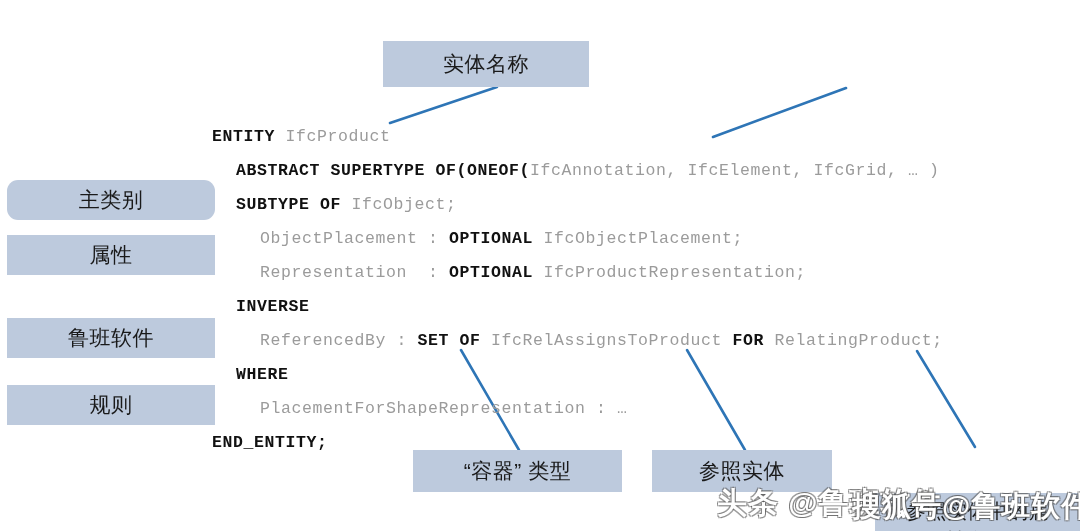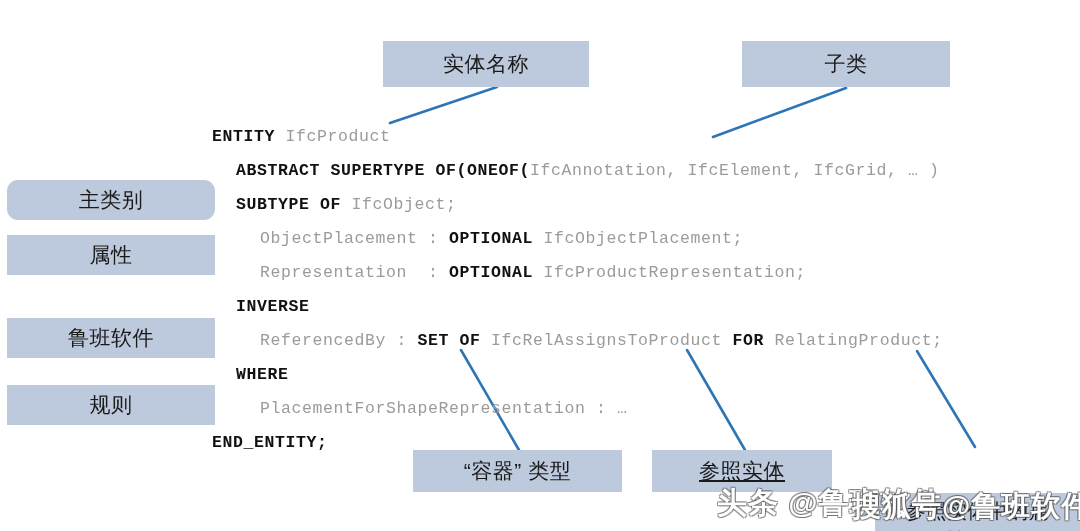--- a/index.html
+++ b/index.html
@@ -41,21 +41,21 @@
   .c-subclass    { left: 742px;  top: 41px;  width: 208px; height: 46px; }
 
   
   .c-main-cat    { left: 7px;    top: 180px; width: 208px; height: 40px; border-radius: 11px; }
   .c-attribute   { left: 7px;    top: 235px; width: 208px; height: 40px; }
   .c-inverse     { left: 7px;    top: 318px; width: 208px; height: 40px; }
   .c-rule        { left: 7px;    top: 385px; width: 208px; height: 40px; }
 
   
   .c-container   { left: 413px;  top: 450px; width: 209px; height: 42px; }
-  .c-ref-entity  { left: 652px;  top: 450px; width: 180px; height: 42px; text-decoration: underline; }
+  .c-ref-entity  { left: 652px;  top: 450px; width: 180px; height: 42px; }
   .c-ref-attr    { left: 875px;  top: 447px; width: 205px; height: 62px;
                    font-size: 20px; line-height: 1.45; align-items: flex-start;
                    padding-top: 4px; margin-top: 46px; }
 
   
   #connectors {
     position: absolute;
     left: 0; top: 0;
     width: 1080px; height: 531px;
     pointer-events: none;
@@ -112,21 +112,20 @@
   <svg id="connectors" viewBox="0 0 1080 531" width="1080" height="531">
       <line x1="497" y1="87" x2="390" y2="123" stroke="#2e75b6" stroke-width="2.6" stroke-linecap="round"></line>
       <line x1="846" y1="88" x2="713" y2="137" stroke="#2e75b6" stroke-width="2.6" stroke-linecap="round"></line>
       <line x1="461" y1="350" x2="519" y2="450" stroke="#2e75b6" stroke-width="2.6" stroke-linecap="round"></line>
       <line x1="687" y1="350" x2="745" y2="450" stroke="#2e75b6" stroke-width="2.6" stroke-linecap="round"></line>
       <line x1="917" y1="351" x2="975" y2="447" stroke="#2e75b6" stroke-width="2.6" stroke-linecap="round"></line>
     </svg>
 
   <div class="callout c-entity-name">实体名称</div>
 
-  <div class="callout c-subclass">子类</div>
 
   <div class="callout c-main-cat">主类别</div>
 
   <div class="callout c-attribute">属性</div>
 
   <div class="callout c-inverse">鲁班软件</div>
 
   <div class="callout c-rule">规则</div>
 
   <div class="callout c-container">“容器” 类型</div>

